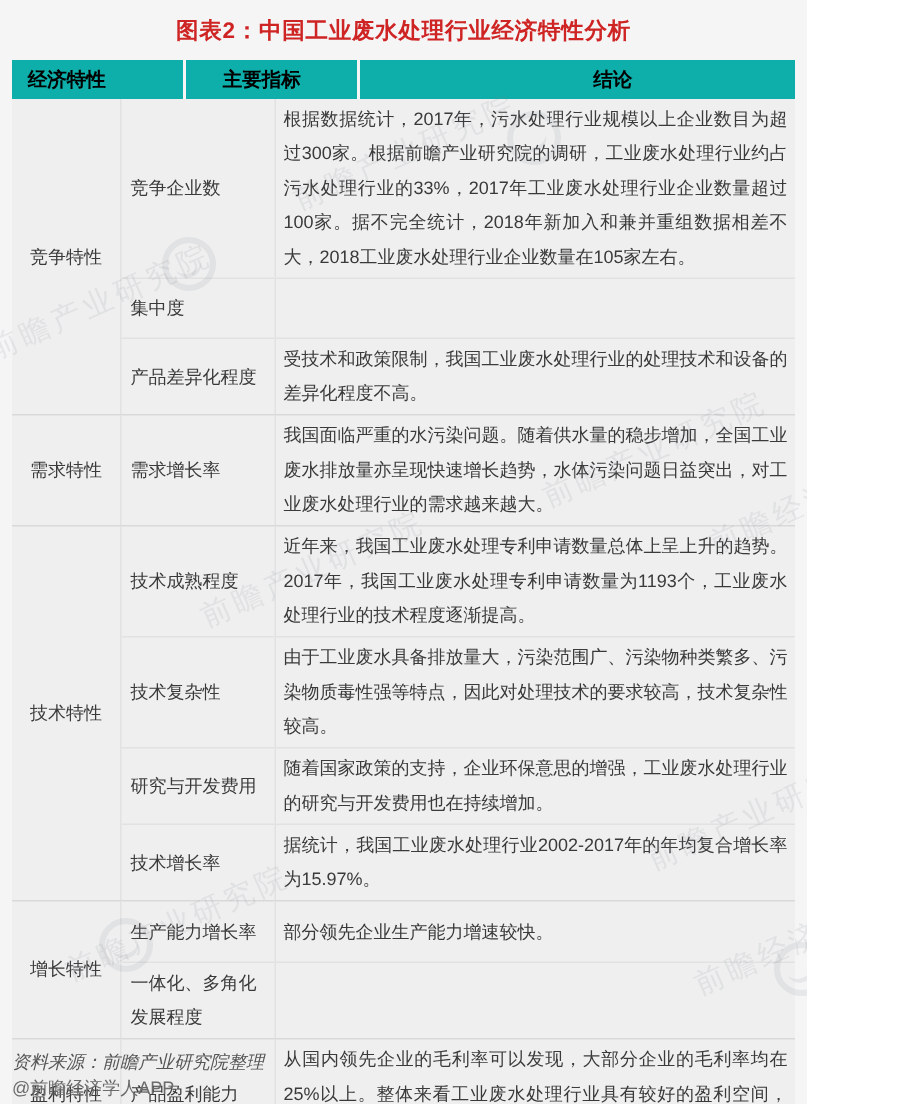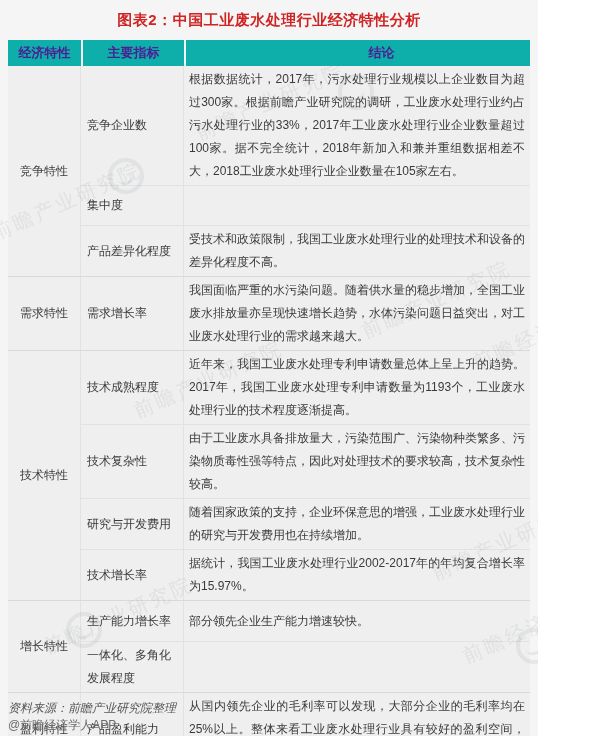--- a/index.html
+++ b/index.html
@@ -20,31 +20,32 @@
     letter-spacing:.5px;
   }
   .table{
     position:absolute;
     left:8px;right:8px;top:40px;
     z-index:1;
   }
   .thead{
     display:flex;
     background:#0eafaa;
-    color:#4c1d95;
+    color:#000000;
     font-weight:bold;
     font-size:13px;
     height:26px;
     line-height:26px;
     text-align:center;
+    gap:13px;
   }
   .th{white-space:nowrap;}
   .th + .th{border-left:2px solid #f5f5f6;}
   .th-feature{width:73px;}
-  .th-indicator{width:103px;}
+  .th-indicator{width:103px;margin-left:28px;}
   .th-conclusion{flex:1;padding-left:47px;}
   .tbody{background:#efefef;}
   .group{display:flex;}
   .group + .group{border-top:1px solid #d9d9da;}
   .gcell{
     width:73px;
     display:flex;align-items:center;justify-content:center;
     font-size:12px;color:#3a3a3a;
     border-right:1px solid #e2e2e3;
     text-align:center;

